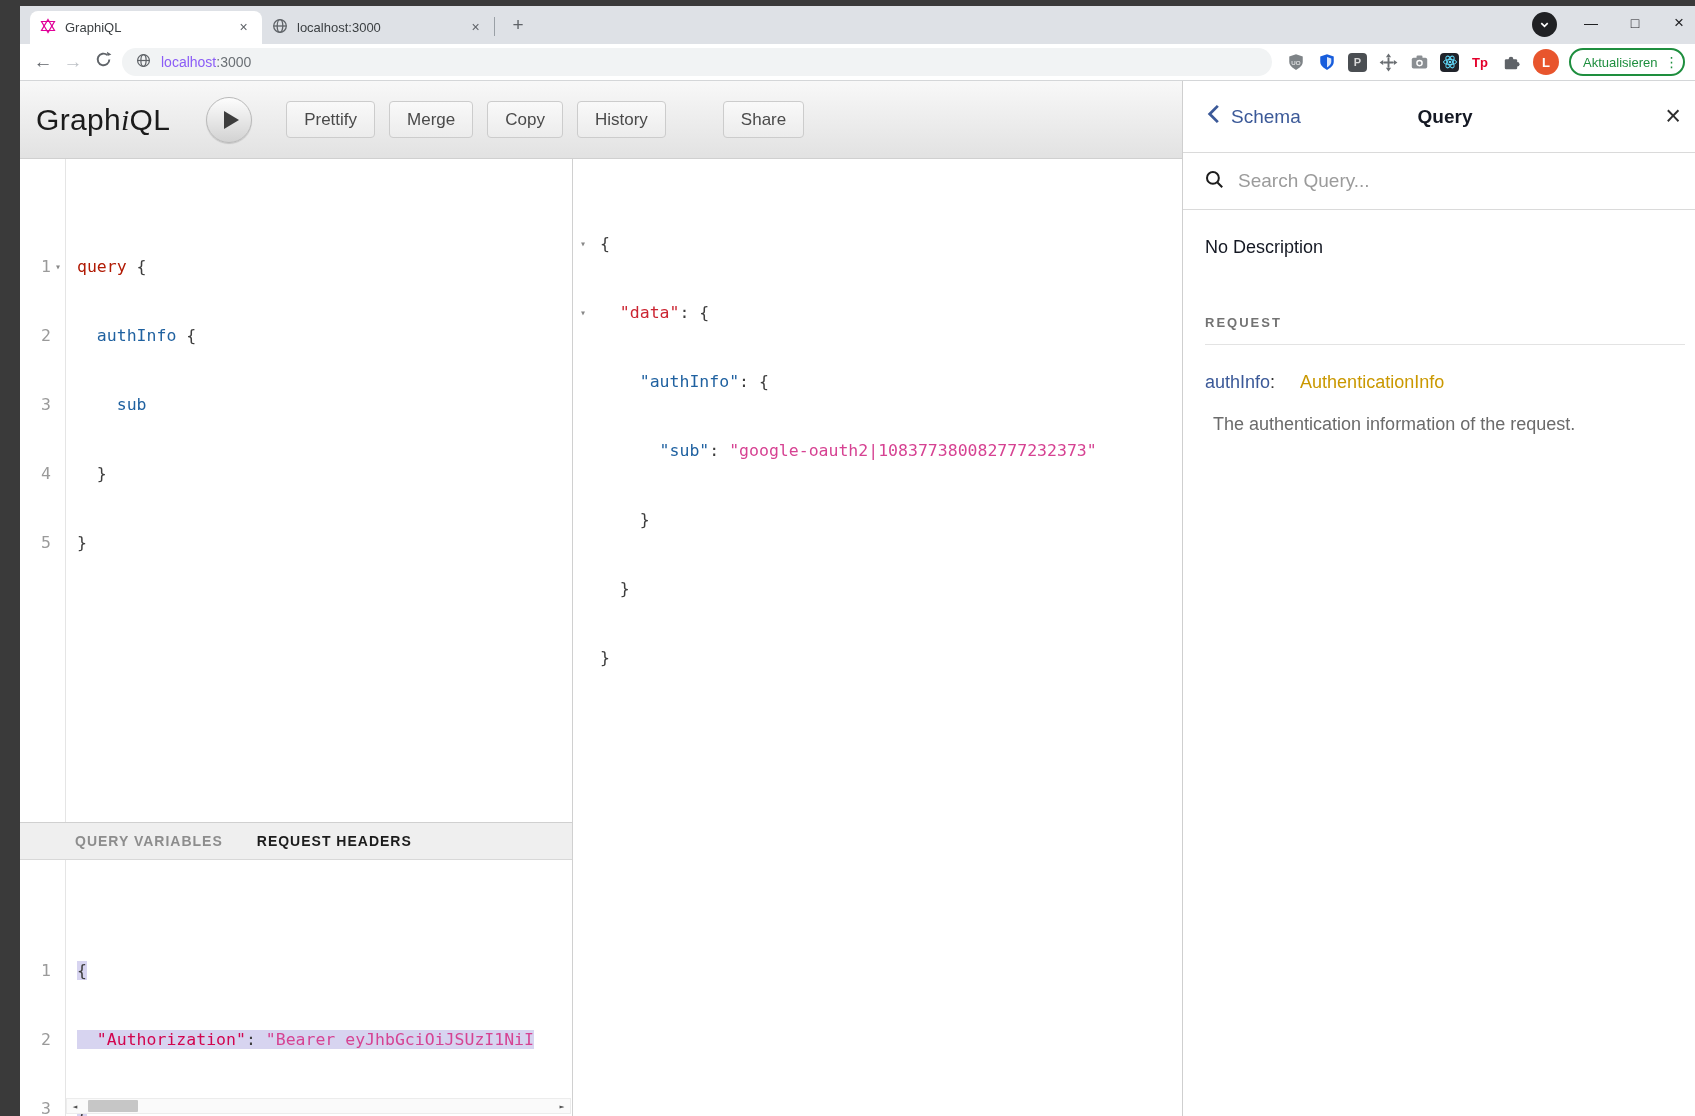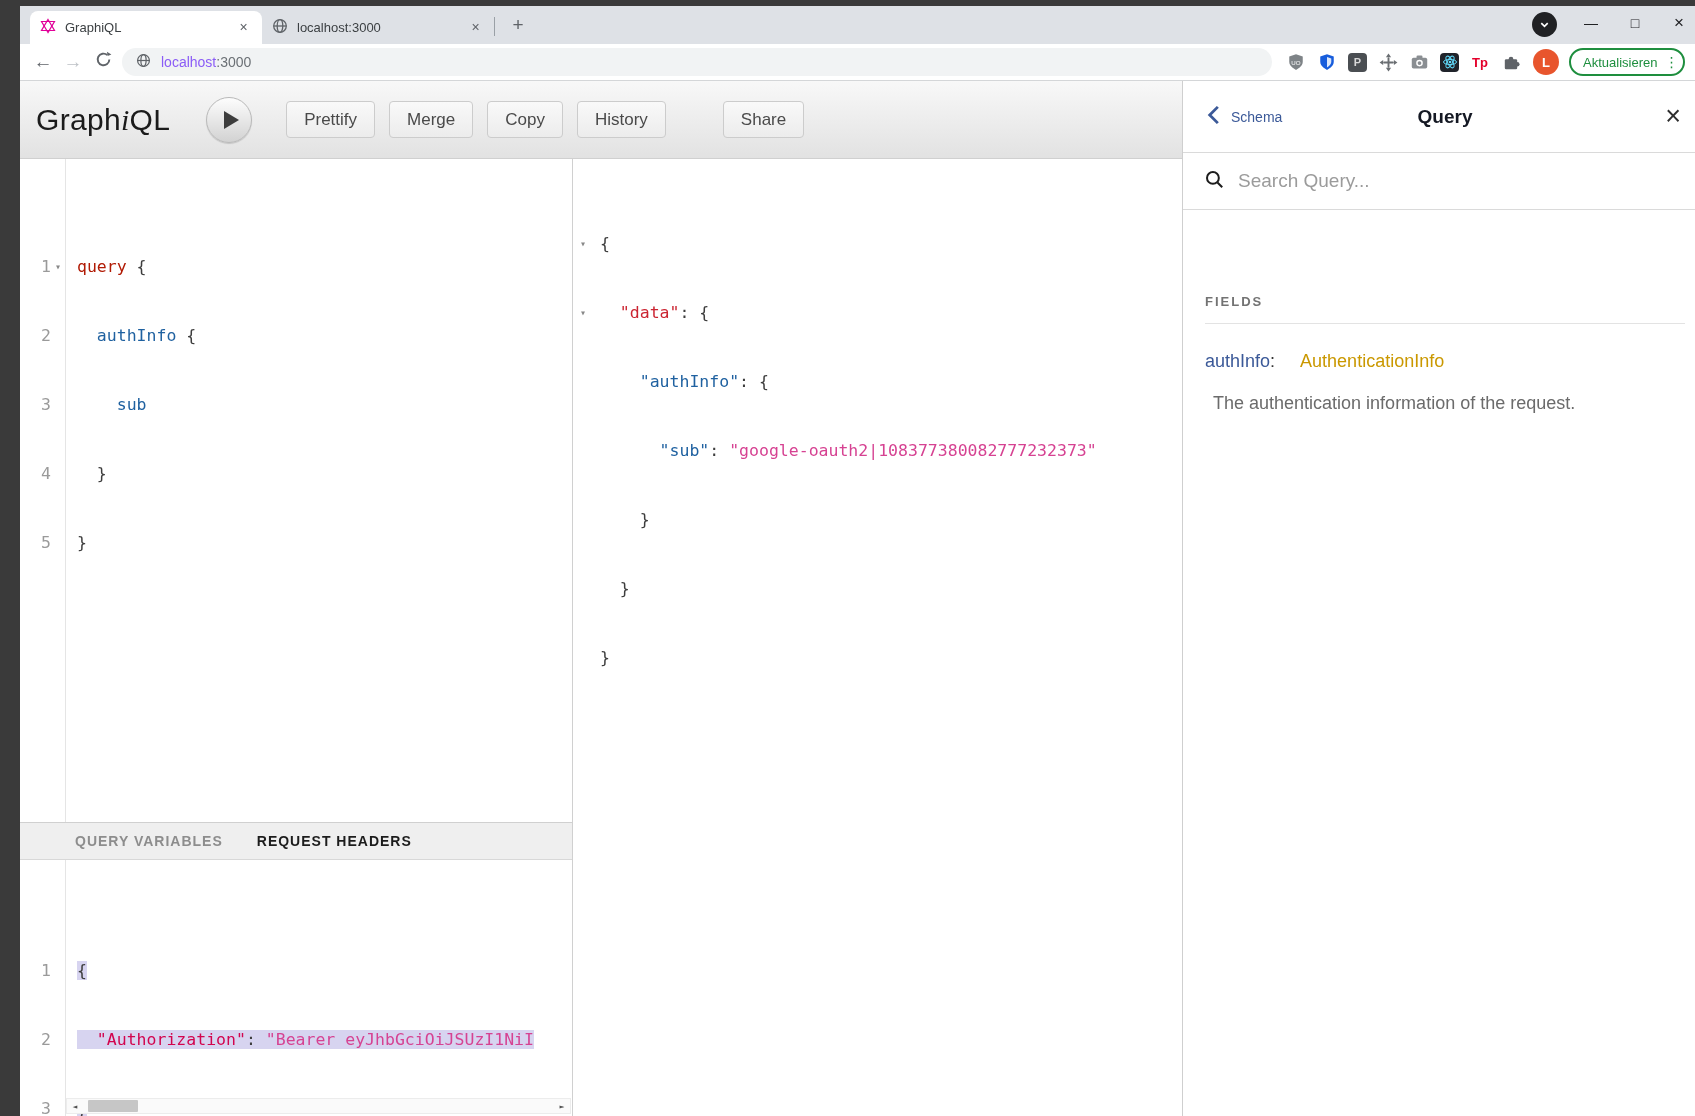--- a/index.html
+++ b/index.html
@@ -77,21 +77,21 @@
   .vt-active { color:#1c1c1c; }
   .vars-editor { flex:1; padding-top:30px; position:relative; }
   .hscroll { position:absolute; left:46px; right:1px; bottom:2px; height:16px; background:#fafafa; border:1px solid #ececec; display:flex; align-items:center; }
   .scr-arrow { width:16px; text-align:center; font-size:8px; color:#505050; flex:0 0 auto; }
   .scr-track { flex:1; position:relative; height:100%; }
   .scr-thumb { position:absolute; left:5px; top:1px; width:50px; height:12px; background:#c6c6c6; border-radius:1px; }
 
   
   .docs { flex:1; border-left:1px solid #cfcfcf; background:#fff; display:flex; flex-direction:column; min-width:0; }
   .docs-header { height:72px; flex:0 0 auto; border-bottom:1px solid #dadada; display:flex; align-items:center; padding:0 26px 0 24px; position:relative; }
-  .back-link { display:flex; align-items:center; gap:11px; color:#3B5998; font-size:14px; }
+  .back-link { display:flex; align-items:center; gap:11px; color:#3B5998; font-size:19px; }
   .docs-title { position:absolute; left:50%; transform:translateX(-50%); font-size:19px; font-weight:bold; color:#141823; }
   .docs-close { margin-left:auto; font-size:27px; font-weight:100; color:#2e2e2e; line-height:1; }
   .docs-search { height:57px; flex:0 0 auto; border-bottom:1px solid #dadada; display:flex; align-items:center; gap:14px; padding:0 22px; }
   .docs-search input { border:none; outline:none; flex:1; font-size:19px; color:#333; font-family:"Liberation Sans",sans-serif; }
   .docs-search input::placeholder { color:#9b9b9b; }
   .docs-body { padding:27px 22px; font-size:18px; color:#141823; }
   .fields-label { margin-top:57px; font-size:13px; font-weight:bold; letter-spacing:2px; color:#737373; }
   .fields-hr { border:none; border-top:1px solid #e3e3e3; margin-top:14px; }
   .field-row { margin-top:27px; }
   .fname { color:#3B5998; }
@@ -302,21 +302,22 @@
       <div class="docs-search">
         <span>
           <svg width="19" height="19" viewBox="0 0 18 18">
               <circle cx="7.5" cy="7.5" r="5.6" stroke="#1c1c1c" stroke-width="1.9" fill="none"></circle>
               <path d="M11.8 11.8 L16.3 16.3" stroke="#1c1c1c" stroke-width="1.9"></path>
             </svg>
         </span>
         <input type="text" placeholder="Search Query..." style="">
       </div>
       <div class="docs-body">
-        <div class="fields-label">FIELDS</div>
+        <div class="no-desc">No Description</div>
+        <div class="fields-label">REQUEST</div>
         <hr class="fields-hr">
         <div class="field-row">
           <span class="fname">authInfo</span><span class="fsep">: </span><span class="ftype">AuthenticationInfo</span>
         </div>
         <div class="field-desc">The authentication information of the request.</div>
       </div>
     </div>
   </div>
 </div>
 

